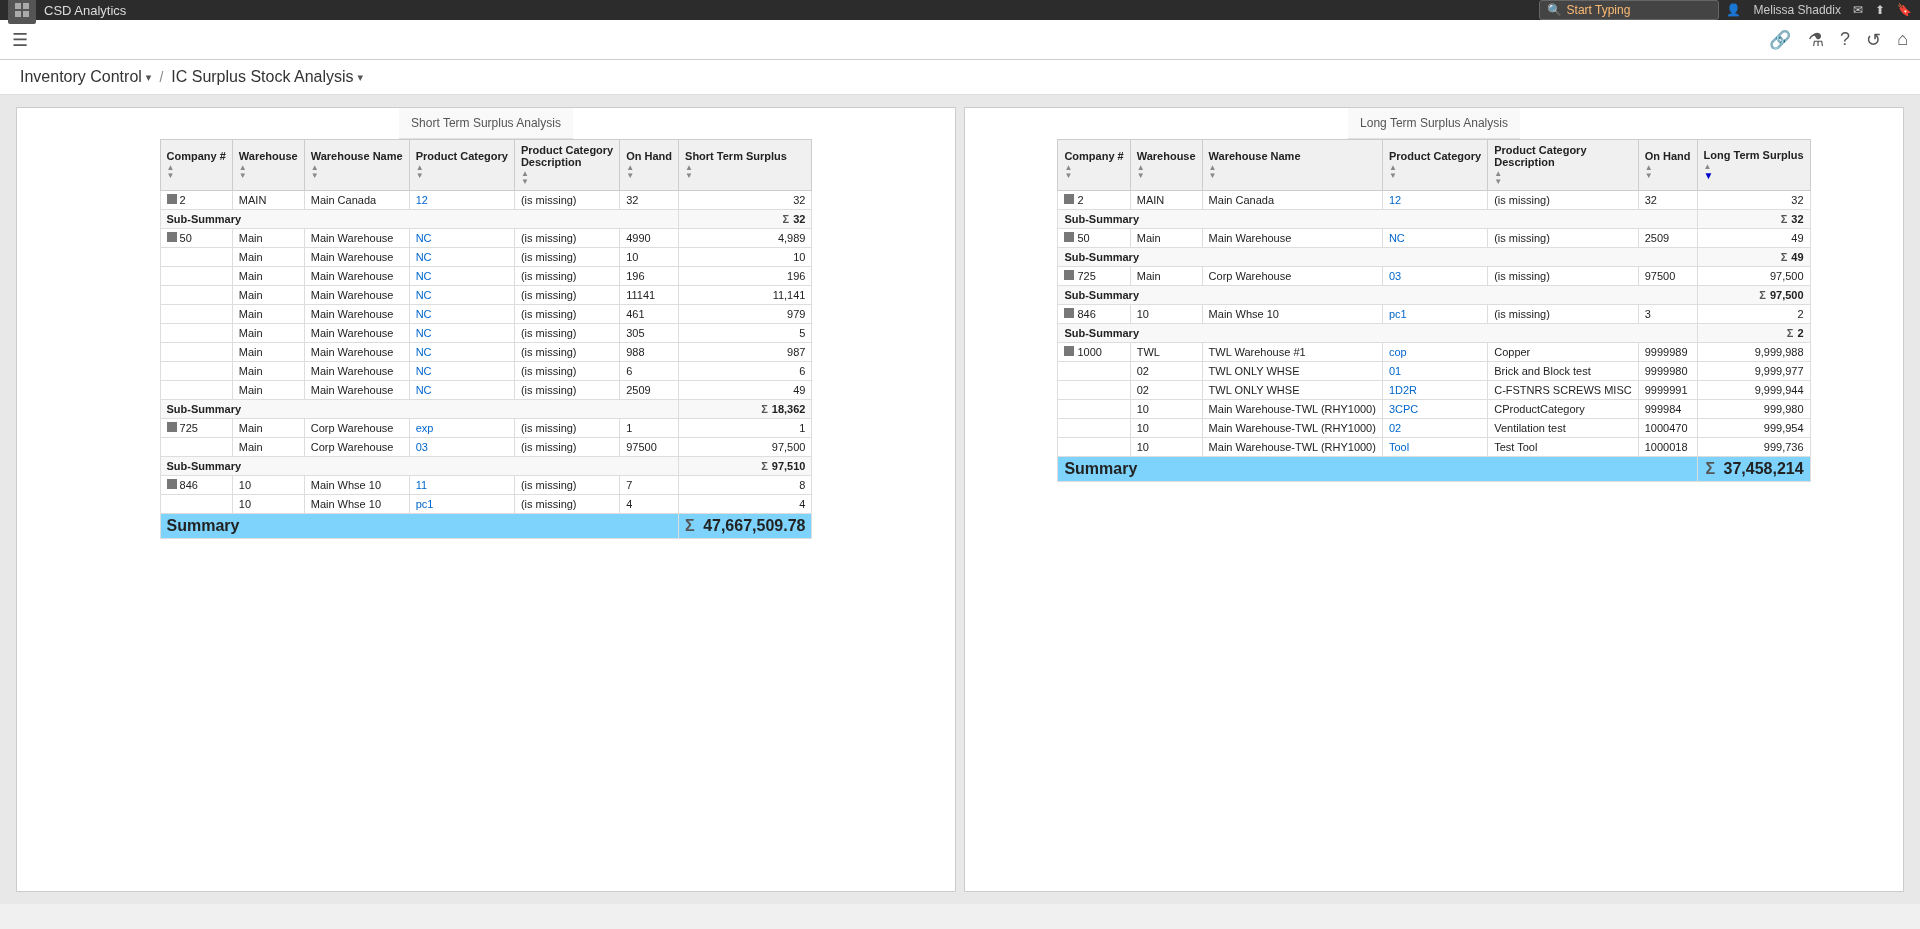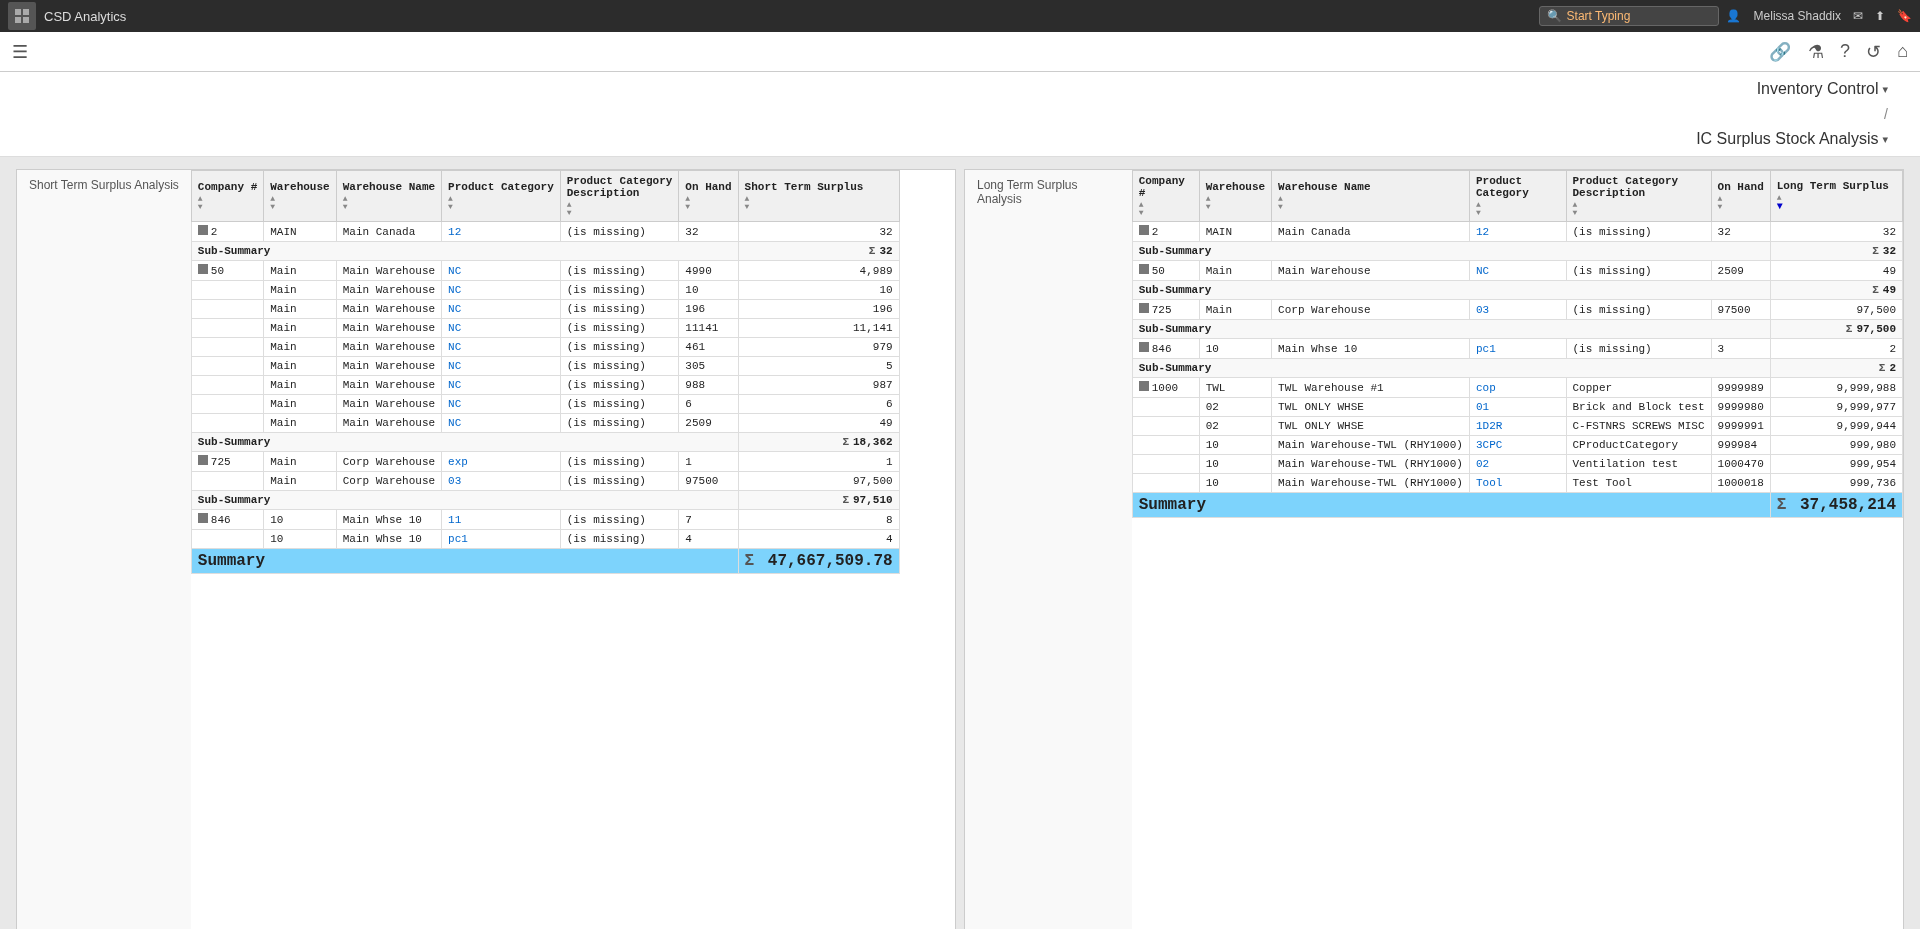--- a/index.html
+++ b/index.html
@@ -2,21 +2,21 @@
 <html><head>
   <meta charset="utf-8">
   <style>
     * { box-sizing: border-box; margin: 0; padding: 0; }
     body { font-family: Arial, sans-serif; font-size: 12px; background: #f0f0f0; color: #222; }
 
     
     .top-bar {
       background: #2c2c2c;
       color: #fff;
-      height: 32px;
+      height: 20px;
       display: flex;
       align-items: center;
       padding: 0 8px;
       gap: 8px;
     }
     .top-bar-logo {
       width: 28px; height: 28px;
       background: #555;
       display: flex; align-items: center; justify-content: center;
       font-size: 10px; color: #ccc; border-radius: 2px;
@@ -47,27 +47,26 @@
       font-size: 18px; color: #555; cursor: pointer;
     }
     .toolbar-right {
       margin-left: auto;
       display: flex; gap: 16px; align-items: center;
     }
 
     
     .breadcrumb {
       background: #fff;
-      padding: 8px 32px;
+      padding: 8px 20px;
       display: flex;
-      align-items: flex-end;
+      align-items: center;
       gap: 8px;
       border-bottom: 1px solid #ddd;
       font-size: 16px;
-      flex-direction: column;
     }
     .breadcrumb-item {
       color: #333;
       font-size: 16px;
       font-weight: 500;
       display: flex; align-items: center; gap: 4px;
     }
     .breadcrumb-separator { color: #888; font-size: 14px; }
     .breadcrumb-dropdown { font-size: 11px; color: #555; }
 
@@ -81,20 +80,22 @@
     }
 
     
     .panel {
       background: #fff;
       border: 1px solid #ccc;
       flex: 1;
       margin: 0 4px;
       overflow: hidden;
       display: flex;
+      flex-direction: column;
+      align-items: center;
     }
     .panel-title {
       padding: 8px 12px;
       font-size: 12px;
       color: #555;
       background: #f9f9f9;
       border-bottom: 1px solid #e0e0e0;
     }
 
     
@@ -139,21 +140,21 @@
     .numeric { text-align: right; }
     .sigma { color: #555; margin-right: 4px; }
     .company-icon {
       width: 10px; height: 10px;
       background: #888;
       font-size: 8px;
       display: inline-flex; align-items: center; justify-content: center;
       color: #fff;
     }
 
-    .table-wrapper { overflow: auto; max-height: 680px; font-family: Liberation Mono, monospace; }
+    .table-wrapper { overflow: auto; max-height: 680px; }
 
     .filter-icon { color: #0066cc; font-size: 10px; }
   </style>
 </head>
 <body>
 
 <div class="top-bar">
   <div class="top-bar-logo">
     <svg width="16" height="16" viewBox="0 0 16 16">
       <rect x="1" y="1" width="6" height="6" fill="#aaa"></rect>

